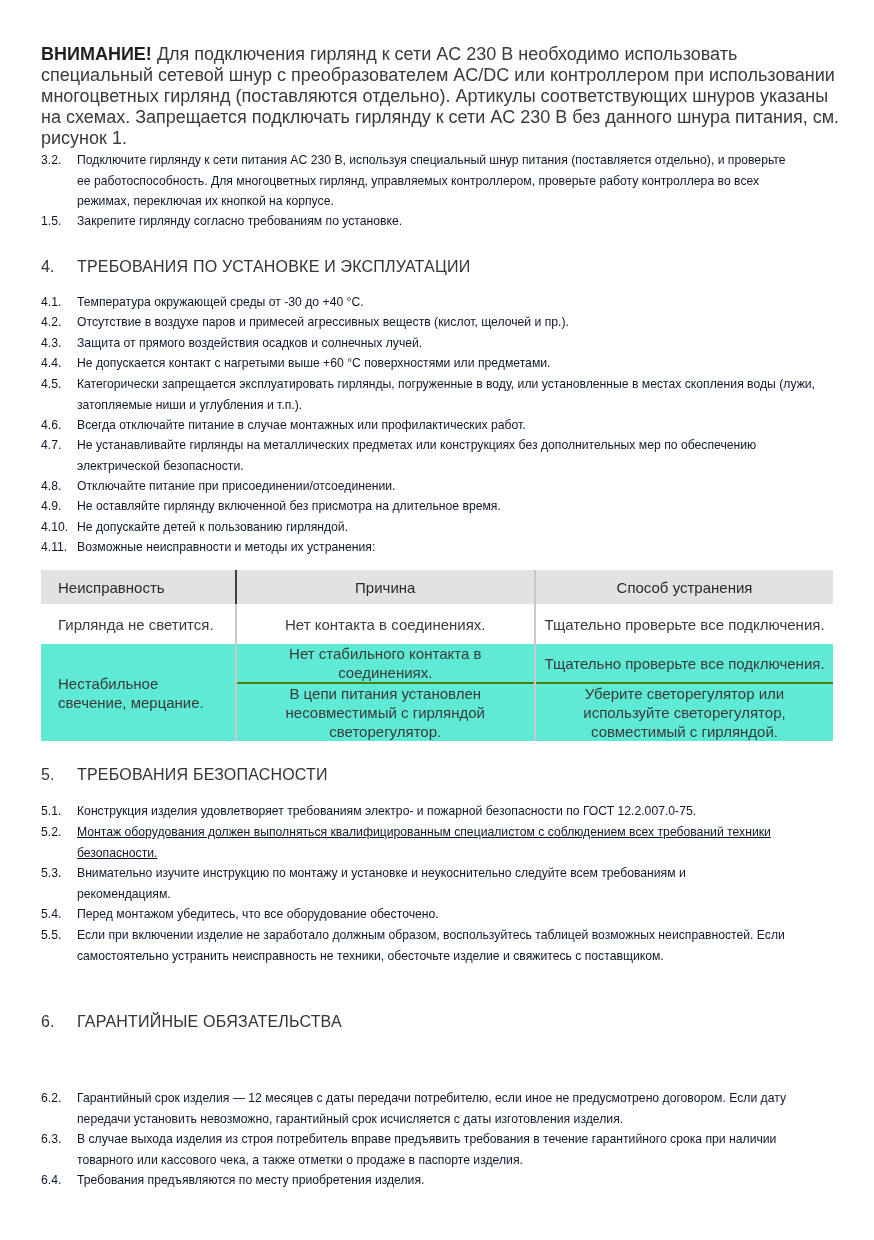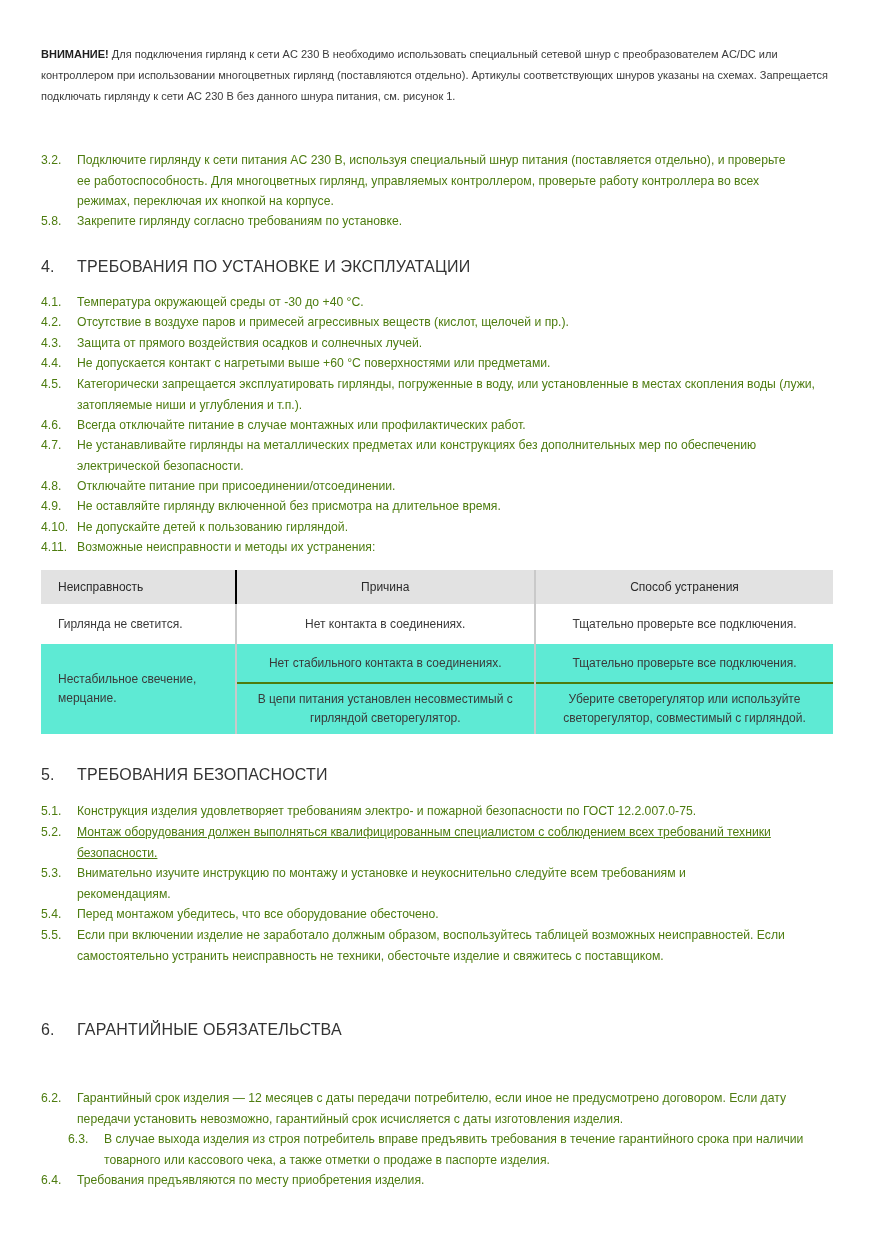--- a/index.html
+++ b/index.html
@@ -4,43 +4,43 @@
   <style>
     html, body { margin: 0; padding: 0; background: #ffffff; }
     body {
       width: 874px; height: 1240px; position: relative; overflow: hidden;
       font-family: "Liberation Sans", "DejaVu Sans", sans-serif;
       color: #2b2b2b;
     }
     .page { position: absolute; left: 0; top: 0; width: 874px; height: 1240px; }
     .warning {
       position: absolute; left: 41px; top: 44px; width: 800px;
-      font-size: 11px; line-height: 21px; color: #3a3a3a;
+      font-size: 18px; line-height: 21px; color: #3a3a3a;
     }
     .warning .strong { font-weight: bold; color: #1f1f1f; }
     .item {
       position: absolute; left: 41px; width: 800px;
-      font-size: 12.2px; line-height: 20.6px; color: #4d7c0f;
+      font-size: 12.2px; line-height: 20.6px; color: #0f172a;
     }
     .item .num { position: absolute; left: 0; top: 0; }
     .item .txt { display: block; margin-left: 36px; }
     .heading {
       position: absolute; left: 41px; font-size: 16px; letter-spacing: 0.2px;
       color: #333; font-weight: normal;
     }
     .heading .hnum { display: inline-block; width: 36px; }
 
     table.faults {
       position: absolute; left: 41px; top: 570px; width: 792px;
-      border-collapse: collapse; font-size: 12px; color: #3a3a3a;
+      border-collapse: collapse; font-size: 15px; color: #3a3a3a;
     }
     table.faults th, table.faults td { padding: 0 6px; vertical-align: middle; }
     table.faults th { background: #e2e2e2; font-weight: normal; height: 34px; color: #2a2a2a; }
     table.faults th.c1 { text-align: left; padding-left: 17px; width: 175px; }
-    table.faults th.c2 { width: 290px; border-left: 2px solid #000000; }
+    table.faults th.c2 { width: 290px; border-left: 2px solid #404040; }
     table.faults th.c3 { border-left: 2px solid #c9c9c9; }
     table.faults td { text-align: center; line-height: 19px; }
     table.faults td.c1 { text-align: left; padding-left: 17px; }
     table.faults tr.r1 td { background: #ffffff; height: 40px; }
     table.faults tr.r1 td + td { border-left: 2px solid #c9c9c9; }
     table.faults tr.r2 td, table.faults tr.r3 td { background: #5eead4; }
     table.faults tr.r2 td { height: 38px; }
     table.faults tr.r3 td { height: 50px; border-top: 2px solid #4d7c0f; }
     table.faults tr.r2 td.c1 { border-top: none; }
     table.faults tr.r2 td.c2, table.faults tr.r2 td.c3,
@@ -53,21 +53,21 @@
 
   <div class="warning">
     <span class="strong">ВНИМАНИЕ!</span><span> Для подключения гирлянд к сети AC 230 В необходимо использовать специальный сетевой шнур с преобразователем AC/DC или контроллером при использовании многоцветных гирлянд (поставляются отдельно). Артикулы соответствующих шнуров указаны на схемах. Запрещается подключать гирлянду к сети AC 230 В без данного шнура питания, см. рисунок 1.</span>
   </div>
 
   <div class="item" style="top:150px; width:760px;">
     <span class="num">3.2.</span>
     <span class="txt">Подключите гирлянду к сети питания AC 230 В, используя специальный шнур питания (поставляется отдельно), и проверьте ее работоспособность. Для многоцветных гирлянд, управляемых контроллером, проверьте работу контроллера во всех режимах, переключая их кнопкой на корпусе.</span>
   </div>
   <div class="item" style="top:211px;">
-    <span class="num">5.8.</span>
+    <span class="num">1.5.</span>
     <span class="txt">Закрепите гирлянду согласно требованиям по установке.</span>
   </div>
 
   <div class="heading" style="top:258px;">
     <span class="hnum">4.</span><span>ТРЕБОВАНИЯ ПО УСТАНОВКЕ И ЭКСПЛУАТАЦИИ</span>
   </div>
 
   <div class="item" style="top:292px;">
     <span class="num">4.1.</span>
     <span class="txt">Температура окружающей среды от -30 до +40 °C.</span>
@@ -156,28 +156,28 @@
   </div>
   <div class="item" style="top:904px;">
     <span class="num">5.4.</span>
     <span class="txt">Перед монтажом убедитесь, что все оборудование обесточено.</span>
   </div>
   <div class="item" style="top:925px; width:760px;">
     <span class="num">5.5.</span>
     <span class="txt">Если при включении изделие не заработало должным образом, воспользуйтесь таблицей возможных неисправностей. Если самостоятельно устранить неисправность не техники, обесточьте изделие и свяжитесь с поставщиком.</span>
   </div>
 
-  <div class="heading" style="top:1013px;margin-top:8px;">
+  <div class="heading" style="top:1013px;">
     <span class="hnum">6.</span><span>ГАРАНТИЙНЫЕ ОБЯЗАТЕЛЬСТВА</span>
   </div>
   <div class="item" style="top:1088px; width:780px;">
     <span class="num">6.2.</span>
     <span class="txt">Гарантийный срок изделия — 12 месяцев с даты передачи потребителю, если иное не предусмотрено договором. Если дату передачи установить невозможно, гарантийный срок исчисляется с даты изготовления изделия.</span>
   </div>
-  <div class="item" style="top:1129px; width:760px;margin-left:27px;">
+  <div class="item" style="top:1129px; width:760px;">
     <span class="num">6.3.</span>
     <span class="txt">В случае выхода изделия из строя потребитель вправе предъявить требования в течение гарантийного срока при наличии товарного или кассового чека, а также отметки о продаже в паспорте изделия.</span>
   </div>
   <div class="item" style="top:1170px;">
     <span class="num">6.4.</span>
     <span class="txt">Требования предъявляются по месту приобретения изделия.</span>
   </div>
 
 </div>
 

